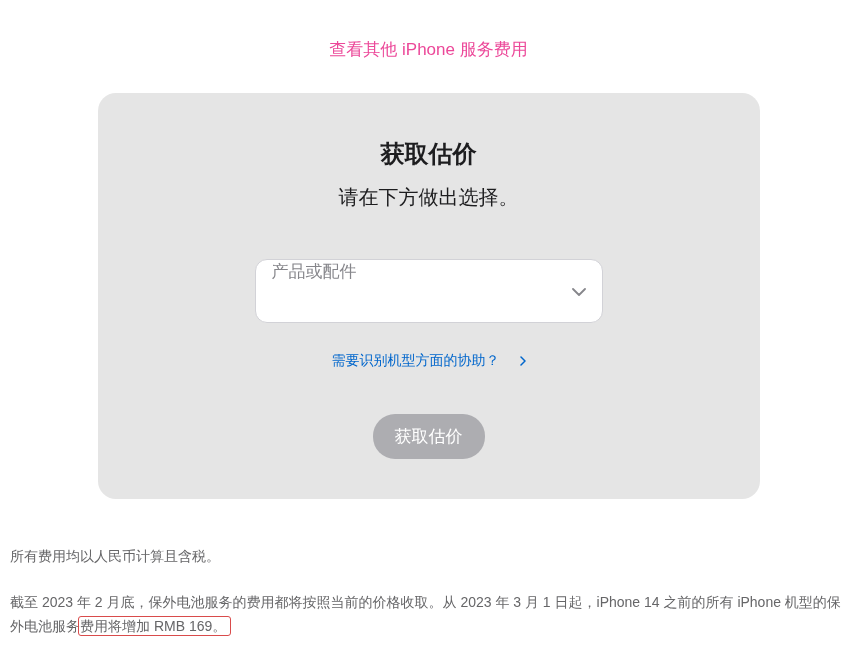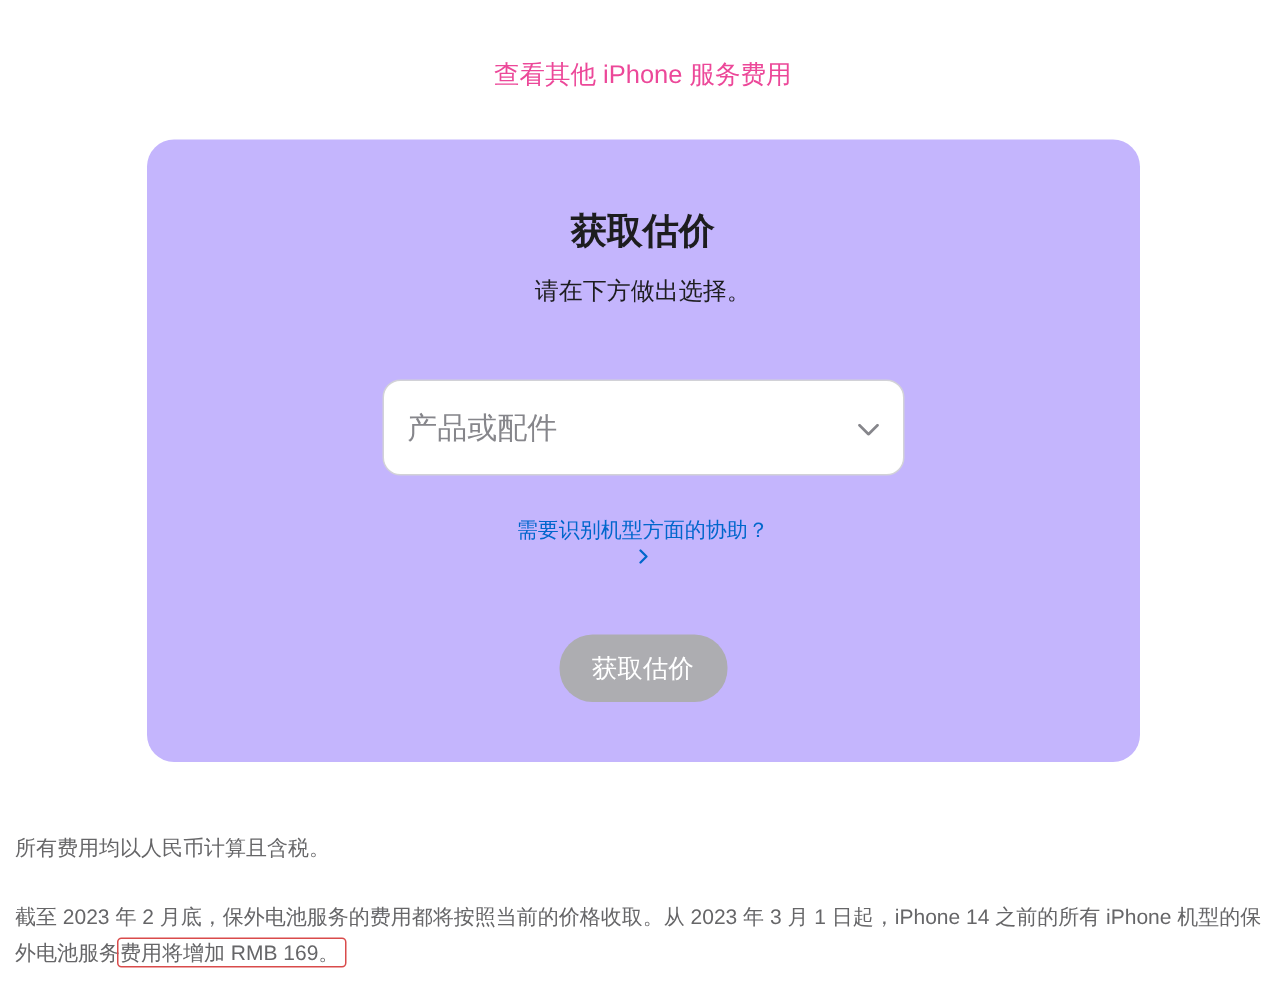--- a/index.html
+++ b/index.html
@@ -15,75 +15,73 @@
       position: relative;
     }
     .top-link {
       text-align: center;
       padding-top: 38px;
       font-size: 17px;
       color: #ec4899;
       cursor: pointer;
     }
     .card {
-      background: #c4b5fd;
+      background: #e5e5e5;
       border-radius: 18px;
       width: 662px;
       margin: 32px auto 0 auto;
       padding: 45px 40px 40px 40px;
       text-align: center;
     }
     .card-title {
       font-size: 24px;
       font-weight: 600;
       color: #1d1d1f;
       margin-bottom: 14px;
     }
     .card-subtitle {
-      font-size: 16px;
+      font-size: 20px;
       color: #1d1d1f;
       margin-bottom: 48px;
     }
     .select-wrapper {
       width: 348px;
       margin: 0 auto 28px auto;
       position: relative;
     }
     .select-box {
       width: 100%;
       height: 64px;
       background: #ffffff;
       border: 1px solid #d2d2d7;
       border-radius: 12px;
       padding: 0 44px 0 16px;
-      font-size: 20px;
+      font-size: 17px;
       color: #86868b;
       text-align: left;
       display: flex;
-      align-items: center;
       cursor: pointer;
       position: relative;
     }
     .chevron {
       position: absolute;
       right: 16px;
       top: 50%;
       transform: translateY(-50%);
       color: #86868b;
     }
     .help-link {
       color: #0066cc;
       font-size: 14px;
       cursor: pointer;
       display: inline-flex;
       align-items: center;
-      gap: 0;
+      gap: 20px;
       margin-top: -8px;
       margin-bottom: 44px;
-      flex-direction: column;
     }
     .submit-button {
       background: #adadb1;
       color: #ffffff;
       border: none;
       border-radius: 22px;
       padding: 11px 22px;
       font-size: 17px;
       cursor: pointer;
     }

